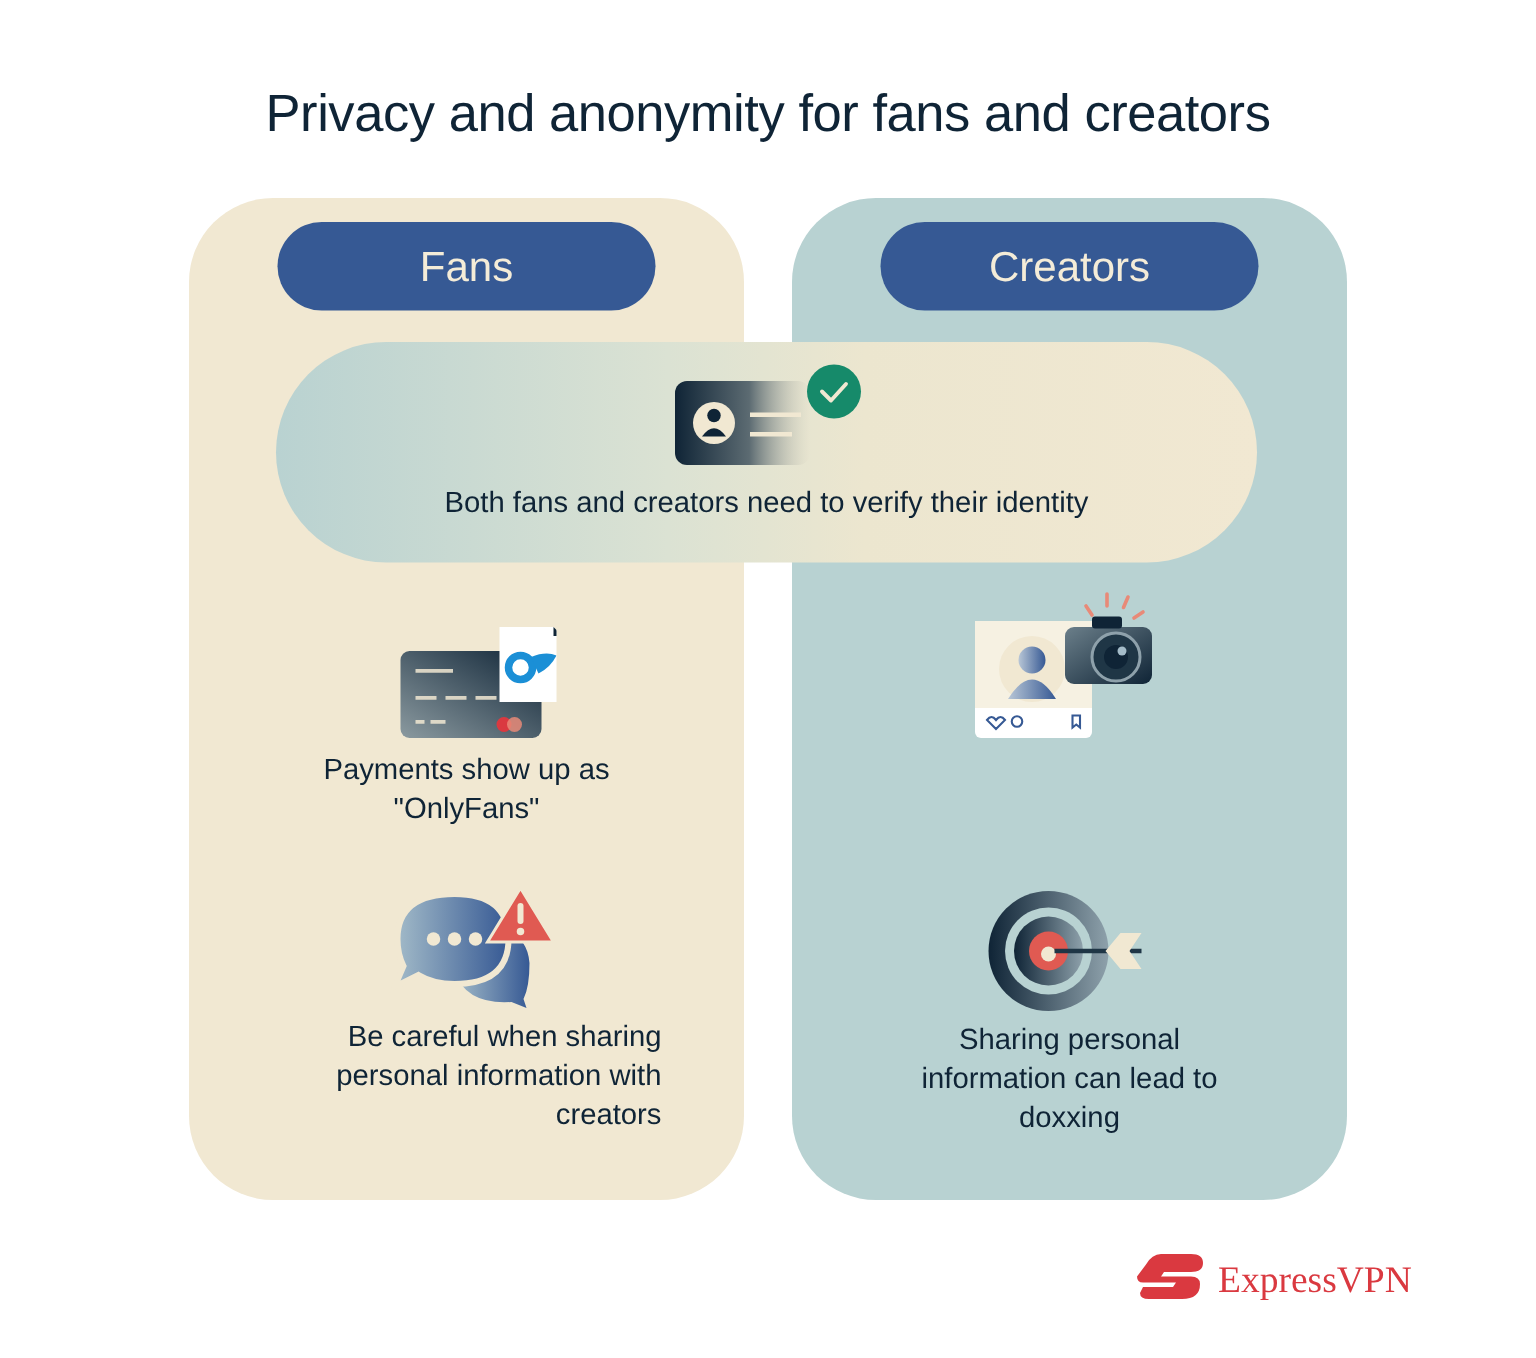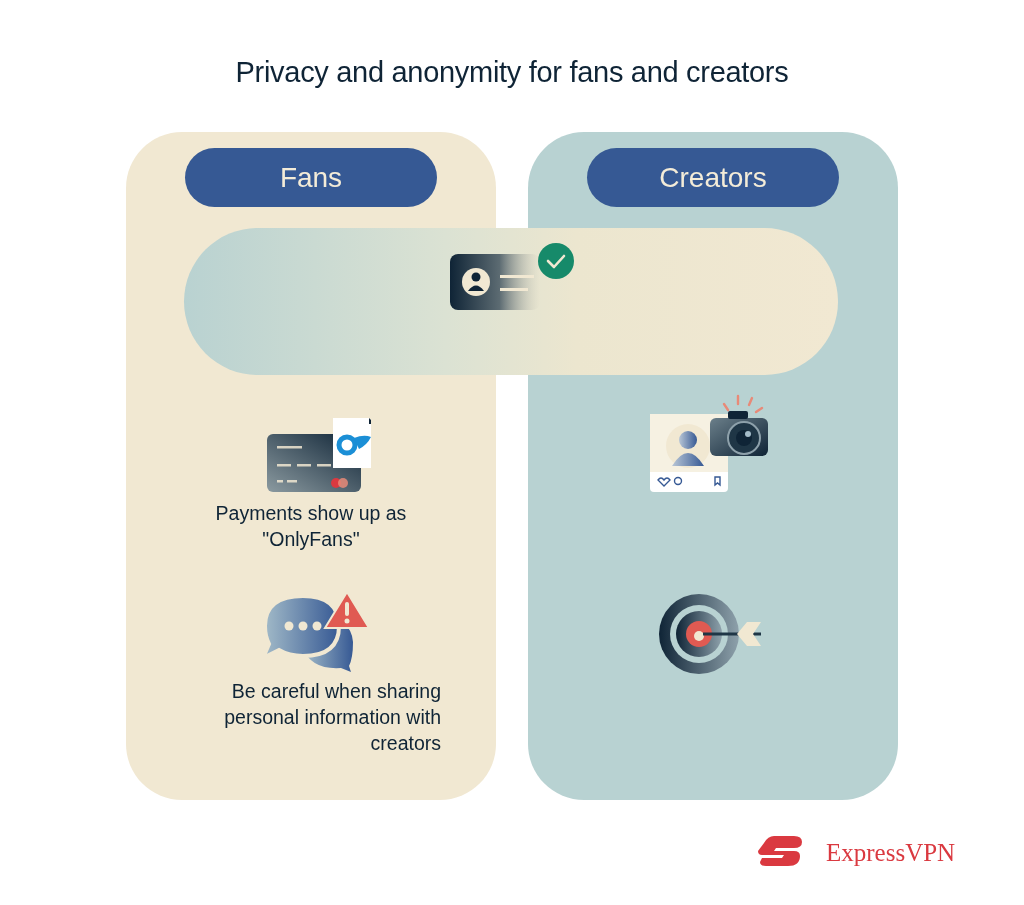--- a/index.html
+++ b/index.html
@@ -1,21 +1,21 @@
 <!DOCTYPE html>
 <html><head>
 <meta charset="utf-8">
 <style>
   * { box-sizing: border-box; margin: 0; padding: 0; }
   html, body { width: 1024px; height: 905px; background: #ffffff; overflow: hidden; }
   body { position: relative; font-family: "Liberation Sans", "DejaVu Sans", sans-serif; color: #0f2436; }
 
   .title {
     position: absolute; left: 0; top: 56px; width: 1024px;
-    text-align: center; font-size: 29px; font-weight: 400; letter-spacing: -0.3px; color: #0f2436;
+    text-align: center; font-size: 35px; font-weight: 400; letter-spacing: -0.3px; color: #0f2436;
   }
 
   .panel { position: absolute; top: 132px; height: 668px; border-radius: 56px; }
   .panel.fans { left: 126px; width: 370px; background: #f1e8d2; }
   .panel.creators { left: 528px; width: 370px; background: #b8d2d2; }
 
   .pill-header {
     position: absolute; top: 16px; height: 59px; width: 252px; left: 59px;
     border-radius: 30px; background: #365994; color: #f4ecd8;
     font-size: 28px; display: flex; align-items: center; justify-content: center;
@@ -29,21 +29,21 @@
   .shared .icon-wrap { position: absolute; left: 264px; top: 14px; width: 130px; height: 70px; }
   .shared .caption {
     position: absolute; left: 0; width: 100%; top: 96px;
     text-align: center; font-size: 19.5px; color: #0f2436;
   }
 
   .item { position: absolute; width: 370px; text-align: center; }
   .item .icon-box { position: relative; margin: 0 auto; }
   .item .caption { font-size: 19.5px; line-height: 26px; color: #0f2436; margin-top: 6px; }
 
-  .brand { position: absolute; left: 758px; top: 834px; display: flex; align-items: center; gap: 24px; }
+  .brand { position: absolute; left: 758px; top: 834px; display: flex; align-items: center; gap: 10px; }
   .brand .name { font-family: "Liberation Serif", "DejaVu Serif", serif; font-size: 25px; color: #da3940; }
 </style>
 </head>
 <body>
 
 <h1 class="title">Privacy and anonymity for fans and creators</h1>
 
 <section class="panel fans">
   <div class="pill-header">Fans</div>
 </section>
@@ -65,20 +65,21 @@
       <rect x="2" y="12" width="90" height="56" rx="8" fill="url(#idg)"></rect>
       <circle cx="28" cy="40" r="14" fill="#f1e8d2"></circle>
       <circle cx="28" cy="35" r="4.5" fill="#0f2436"></circle>
       <path d="M20 49 Q28 38 36 49 Z" fill="#0f2436"></path>
       <rect x="52" y="33" width="34" height="3" fill="#f1e8d2"></rect>
       <rect x="52" y="46" width="28" height="3" fill="#f1e8d2"></rect>
       <circle cx="108" cy="19" r="18" fill="#168a6a"></circle>
       <path d="M100 19 l6 6 l10 -11" stroke="#f1e8d2" stroke-width="2.6" fill="none" stroke-linecap="round" stroke-linejoin="round"></path>
     </svg>
   </div>
+  <div class="caption">Both fans and creators need to verify their identity</div>
 </div>
 
 <div class="item" style="left:126px; top:414px;">
   <div class="icon-box" style="width:120px; height:80px;">
     <svg width="120" height="80" viewBox="0 0 120 80">
       <defs>
         <linearGradient id="ccg" x1="1" x2="0" y1="0" y2="1">
           <stop offset="0" stop-color="#0f2436"></stop>
           <stop offset="1" stop-color="#8b9aa0"></stop>
         </linearGradient>
@@ -165,20 +166,21 @@
       </defs>
       <circle cx="46" cy="42" r="40" fill="url(#tg)"></circle>
       <circle cx="46" cy="42" r="29" fill="#b8d2d2"></circle>
       <circle cx="46" cy="42" r="23" fill="url(#tg)"></circle>
       <circle cx="46" cy="42" r="13" fill="#e05a52"></circle>
       <circle cx="46" cy="44" r="5" fill="#f1e8d2"></circle>
       <rect x="50" y="40.5" width="58" height="3" fill="#1f3646"></rect>
       <path d="M84 42 l10 -12 h14 l-8 12 l8 12 h-14 Z" fill="#f1e8d2"></path>
     </svg>
   </div>
+  <div class="caption" style="width:220px; margin:4px auto 0;">Sharing personal information can lead to doxxing</div>
 </div>
 
 <div class="brand">
   <span>
     <svg width="44" height="34" viewBox="0 0 44 34">
       <path d="M14 2 h22 q8 0 8 6 q0 6 -8 6 h-18 l-2 3 h20 q6 0 6 5 q0 10 -12 10 h-22 q-6 0 -6 -4 l2 -4 h20 l2 -3 h-22 q-4 0 -4 -4 l6 -8 q4 -7 10 -7 Z" fill="#da3940"></path>
     </svg>
   </span>
   <span class="name">ExpressVPN</span>
 </div>

